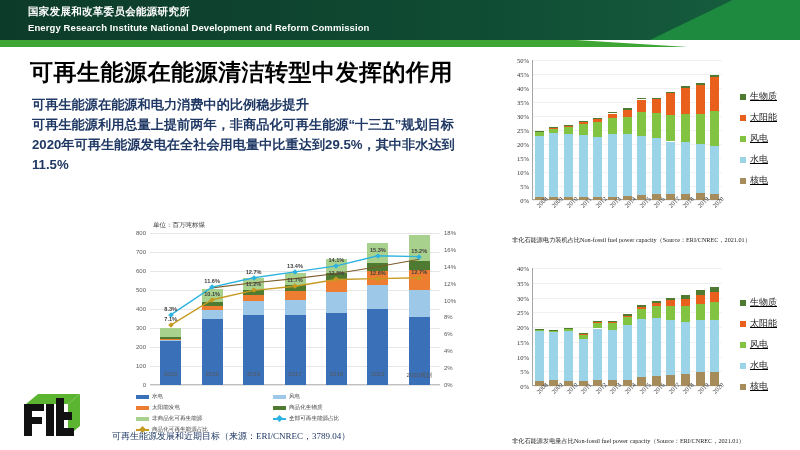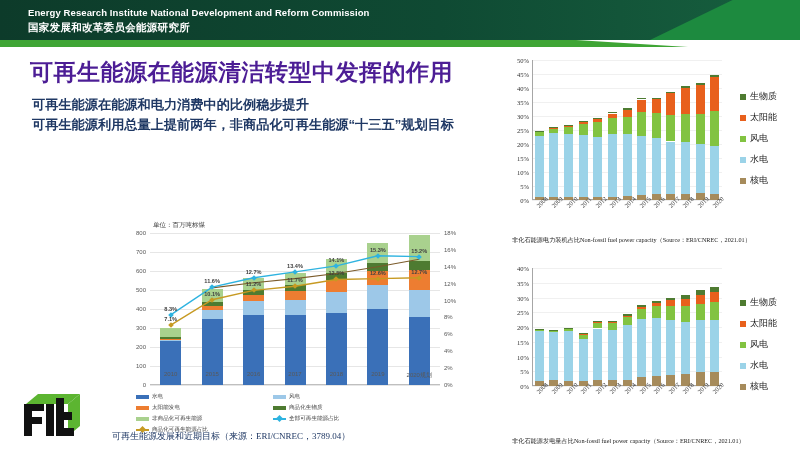--- a/index.html
+++ b/index.html
@@ -18,21 +18,21 @@
             line-height:15px; }
   #org-en { color:#ffffff; font-size:9.5px; font-weight:bold; letter-spacing:.1px;
             line-height:14px; margin-top:2px; }
   #header-stripe { position:absolute; left:0; top:40px; width:800px; height:7px;
             background:#3fa535; }
   #header-stripe-wedge { position:absolute; left:0; top:40px; width:800px; height:7px;
             background:#fff; clip-path:polygon(72% 0, 100% 0, 100% 100%, 86% 100%); }
 
   
   #title { position:absolute; left:30px; top:57px; width:460px;
-           font-size:23px; font-weight:bold; color:#4c1d95; letter-spacing:.5px; }
+           font-size:23px; font-weight:bold; color:#000000; letter-spacing:.5px; }
   #bullets { position:absolute; left:32px; top:95px; width:455px;
              font-size:13.2px; color:#1f3864; line-height:20px; font-weight:bold; }
   #bullets p { margin:0; }
 
   
   #chart-main { position:absolute; left:108px; top:215px; width:385px; height:212px;
                 background:#fff; }
   .cm-unit { position:absolute; left:45px; top:6px; font-size:6.5px; color:#404040; }
   .cm-plot { position:absolute; left:42px; top:18px; width:290px; height:152px; }
   .cm-grid { position:absolute; left:0; right:0; height:1px; background:#e6e6e6; }
@@ -70,46 +70,47 @@
   .rc-grid { position:absolute; left:0; right:0; height:1px; background:#f0f0f0; }
   .rc-ylab { position:absolute; right:100%; margin-right:3px; font-size:6.6px;
              color:#333; transform:translateY(-50%); white-space:nowrap;
              font-family:"Liberation Serif", serif; }
   .rc-axis { position:absolute; background:#a6a6a6; }
   .rc-bar  { position:absolute; bottom:0; }
   .rc-seg  { position:absolute; left:0; width:100%; }
   .rc-xlab { position:absolute; font-size:6.4px; color:#333; white-space:nowrap;
              transform-origin:left top; transform:rotate(-45deg);
              font-family:"Liberation Serif", serif; }
-  .rc-legend { position:absolute; }
+  .rc-legend { position:absolute;text-decoration:underline; }
   .rc-li { display:flex; align-items:center; margin-bottom:8px; }
   .rc-sw { width:6px; height:6px; margin-right:4px; flex:none; }
   .rc-lt { font-size:9px; color:#222; white-space:nowrap; }
   .rc-cap{ position:absolute; font-size:6.2px; color:#222; white-space:nowrap;
            font-family:"Liberation Serif", serif; }
 </style>
 </head>
 <body>
 
 <div id="slide">
 
   <div id="header">
     <div id="header-wedge"></div>
     <div id="header-text">
+      <div id="org-cn">国家发展和改革委员会能源研究所</div>
       <div id="org-en">Energy Research Institute National Development and Reform Commission</div>
-      <div id="org-cn">国家发展和改革委员会能源研究所</div>
     </div>
   </div>
   <div id="header-stripe"></div>
   <div id="header-stripe-wedge"></div>
 
   <div id="title">可再生能源在能源清洁转型中发挥的作用</div>
   <div id="bullets">
     <p>可再生能源在能源和电力消费中的比例稳步提升</p>
     <p>可再生能源利用总量上提前两年，非商品化可再生能源“十三五”规划目标</p>
+    <p>2020年可再生能源发电在全社会用电量中比重达到29.5%，其中非水达到11.5%</p>
   </div>
 
   <svg id="logo" viewBox="0 0 72 52">
     <polygon points="20,4 62,4 50,14 8,14" fill="#5cb531"></polygon>
     <polygon points="62,4 62,36 50,46 50,14" fill="#5cb531"></polygon>
     <path d="M6,14 h20 v7 h-12 v6 h10 v7 h-10 v12 h-8 z" fill="#111"></path>
     <rect x="28" y="14" width="8" height="32" fill="#111"></rect>
     <path d="M38,8 h8 v14 h8 v8 h-8 v8 h10 v8 h-18 z" fill="#111"></path>
   </svg>
 

